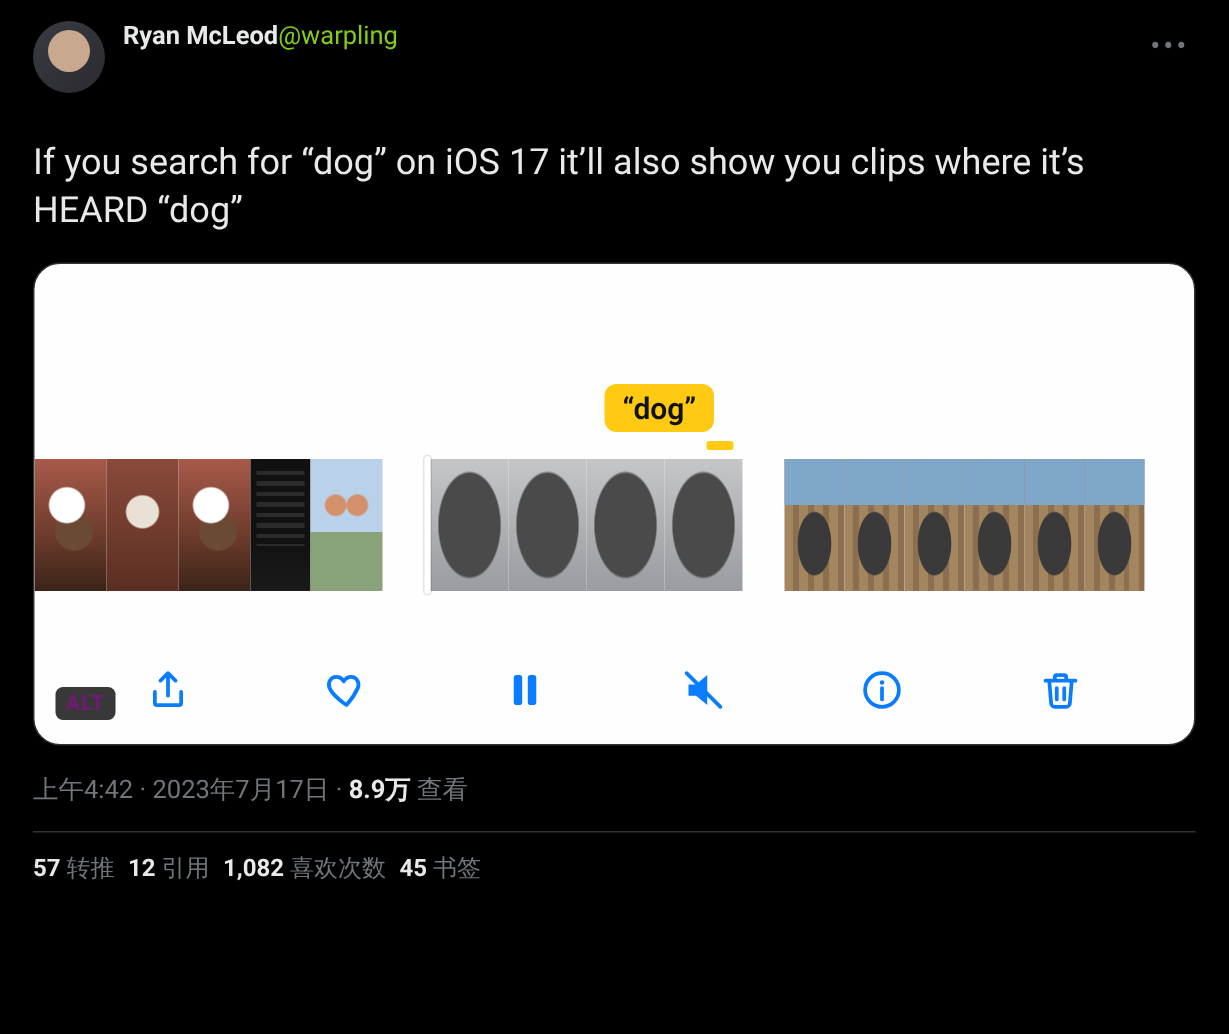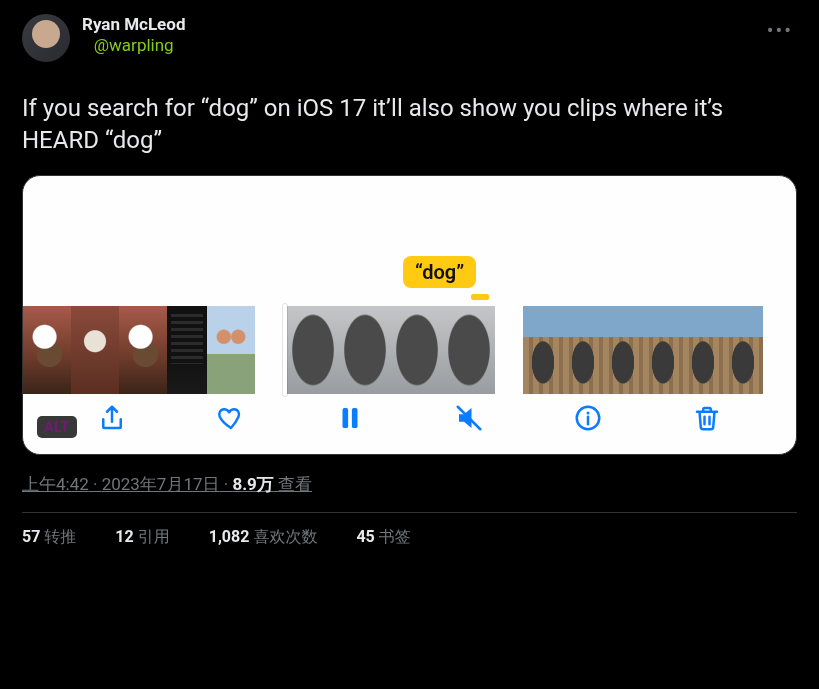--- a/index.html
+++ b/index.html
@@ -31,21 +31,21 @@
     position: relative;
   }
   .avatar::after{
     content:"";
     position:absolute;
     left:10px; top:6px;
     width:28px; height:28px;
     border-radius:50%;
     background:#c8a98f;
   }
-  .name-block { display: flex; flex-direction: column; line-height: 1.25; align-items: center; }
+  .name-block { display: flex; flex-direction: row; line-height: 1.25; }
   .display-name { font-weight: 700; font-size: 17px; color: #e7e9ea; }
   .handle { color: #84cc16; font-size: 17px; }
   .more-btn {
     position: absolute;
     right: 0;
     top: 0;
     color: #71767b;
     font-size: 20px;
     letter-spacing: 2px;
     cursor: pointer;
@@ -63,21 +63,21 @@
     color: #1d9bf0;
     font-size: 16px;
     cursor: pointer;
   }
 
   .media-card {
     margin-top: 18px;
     background: #fefefe;
     border-radius: 18px;
     width: 100%;
-    height: 280px;
+    height: 322px;
     position: relative;
     overflow: hidden;
     border: 1px solid #2f3336;
   }
   .dog-badge {
     position: absolute;
     left: 380px;
     top: 80px;
     background: #ffca11;
     color: #111;
@@ -193,32 +193,31 @@
     font-size: 14px;
     padding: 3px 7px;
     border-radius: 5px;
     letter-spacing: .5px;
   }
 
   .meta-line {
     margin-top: 18px;
     color: #71767b;
     font-size: 17px;
-    text-decoration: underline;
   }
   .meta-line .views-count { color: #e7e9ea; font-weight: 700; }
   .divider {
     height: 1px;
     background: #2f3336;
     margin-top: 16px;
   }
   .stats-line {
     margin-top: 14px;
     display: flex;
-    gap: 39px;
+    gap: 9px;
     font-size: 16px;
     color: #71767b;
   }
   .stats-line .num { color: #e7e9ea; font-weight: 700; margin-right: 4px; }
 </style>
 </head>
 <body>
 
 <div class="tweet">
 

